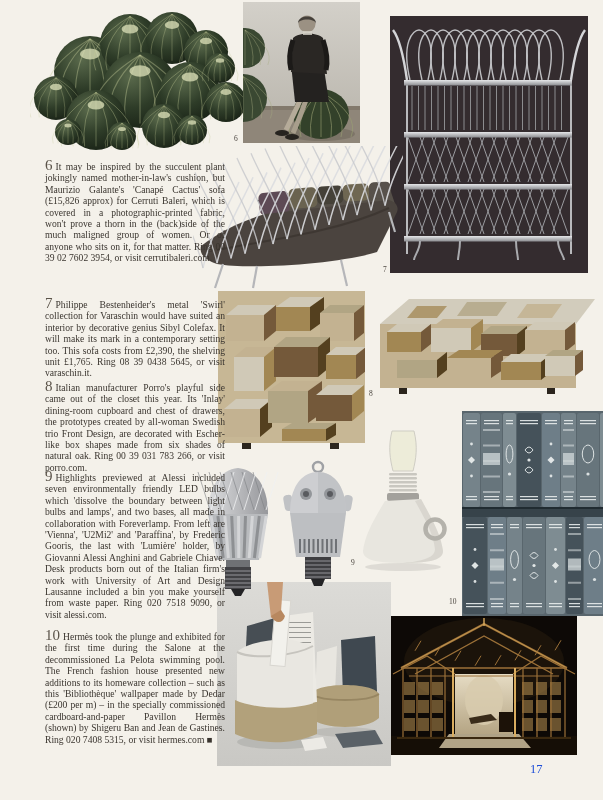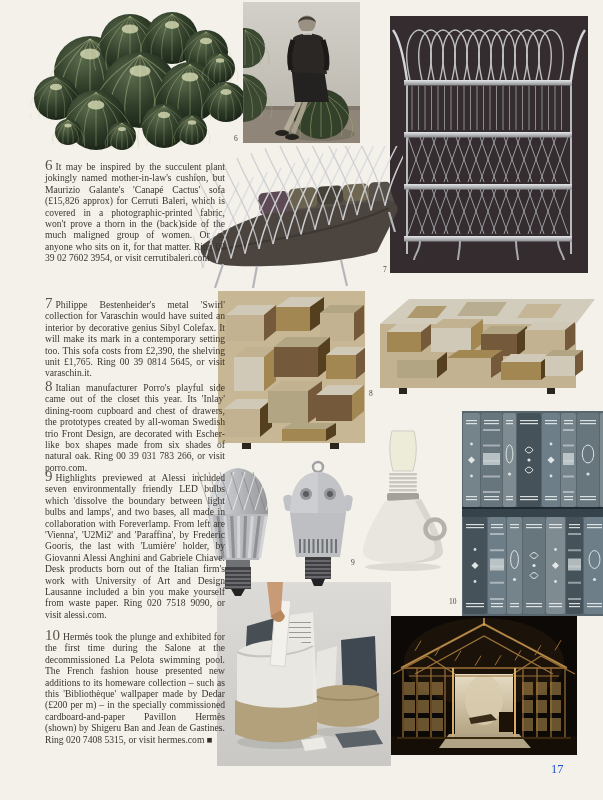--- a/index.html
+++ b/index.html
@@ -4,21 +4,21 @@
 <style>
   html,body{margin:0;padding:0;background:#ffffff;}
   .page{position:relative;width:603px;height:800px;background:#f4f1ea;overflow:hidden;
         font-family:"Liberation Serif", serif;color:#3a352f;}
   .fig{position:absolute;}
   .fig svg{display:block;}
   .art{position:absolute;left:33px;width:180px;margin:12px;text-align:justify;
        font-size:9.6px;line-height:11.4px;color:#3a352f;}
   .art .num{font-size:15px;line-height:0;color:#5a5349;margin-right:3px;}
   .figlabel{position:absolute;font-size:7.5px;color:#4a453f;}
-  .pagenum{position:absolute;left:551px;top:762px;font-size:12.5px;color:#1d4ed8;}
+  .pagenum{position:absolute;left:530px;top:762px;font-size:12.5px;color:#1d4ed8;}
 </style>
 </head>
 <body>
 
 <div class="page">
 
   <div class="fig" style="left:30px;top:2px">
     <svg id="svg-cactus" width="222" height="148">
         <defs>
           <radialGradient id="gcb" cx="38%" cy="32%" r="75%">
@@ -763,21 +763,21 @@
   </div>
 
   <span class="figlabel" style="left:234px;top:134px">6</span>
   <span class="figlabel" style="left:383px;top:265px">7</span>
   <span class="figlabel" style="left:369px;top:389px">8</span>
   <span class="figlabel" style="left:351px;top:558px">9</span>
   <span class="figlabel" style="left:449px;top:597px">10</span>
 
   <p class="art" style="top:149px"><span class="num">6</span><span>It may be inspired by the succulent plant jokingly named mother-in-law's cushion, but Maurizio Galante's 'Canapé Cactus' sofa (£15,826 approx) for Cerruti Baleri, which is covered in a photographic-printed fabric, won't prove a thorn in the (back)side of the much maligned group of women. Or of anyone who sits on it, for that matter. Ring 00 39 02 7602 3954, or visit cerrutibaleri.com.</span></p>
 
-  <p class="art" style="top:287px"><span class="num">7</span><span>Philippe Bestenheider's metal 'Swirl' collection for Varaschin would have suited an interior by decorative genius Sibyl Colefax. It will make its mark in a contemporary setting too. This sofa costs from £2,390, the shelving unit £1,765. Ring 00 39 0814 5645, or visit varaschin.it.</span></p>
+  <p class="art" style="top:287px"><span class="num">7</span><span>Philippe Bestenheider's metal 'Swirl' collection for Varaschin would have suited an interior by decorative genius Sibyl Colefax. It will make its mark in a contemporary setting too. This sofa costs from £2,390, the shelving unit £1,765. Ring 08 39 0438 5645, or visit varaschin.it.</span></p>
 
   <p class="art" style="top:370px"><span class="num">8</span><span>Italian manufacturer Porro's playful side came out of the closet this year. Its 'Inlay' dining-room cupboard and chest of drawers, the prototypes created by all-woman Swedish trio Front Design, are decorated with Escher-like box shapes made from six shades of natural oak. Ring 00 39 031 783 266, or visit porro.com.</span></p>
 
   <p class="art" style="top:460px"><span class="num">9</span><span>Highlights previewed at Alessi included seven environmentally friendly LED bulbs which 'dissolve the boundary between light bulbs and lamps', and two bases, all made in collaboration with Foreverlamp. From left are 'Vienna', 'U2Mi2' and 'Paraffina', by Frederic Gooris, the last with 'Lumière' holder, by Giovanni Alessi Anghini and Gabriele Chiave. Desk products born out of the Italian firm's work with University of Art and Design Lausanne included a bin you make yourself from waste paper. Ring 020 7518 9090, or visit alessi.com.</span></p>
 
   <p class="art" style="top:619px"><span class="num">10</span><span>Hermès took the plunge and exhibited for the first time during the Salone at the decommissioned La Pelota swimming pool. The French fashion house presented new additions to its homeware collection – such as this 'Bibliothèque' wallpaper made by Dedar (£200 per m) – in the specially commissioned cardboard-and-paper Pavillon Hermès (shown) by Shigeru Ban and Jean de Gastines. Ring 020 7408 5315, or visit hermes.com ■</span></p>
 
   <div class="pagenum">17</div>
 </div>
 

